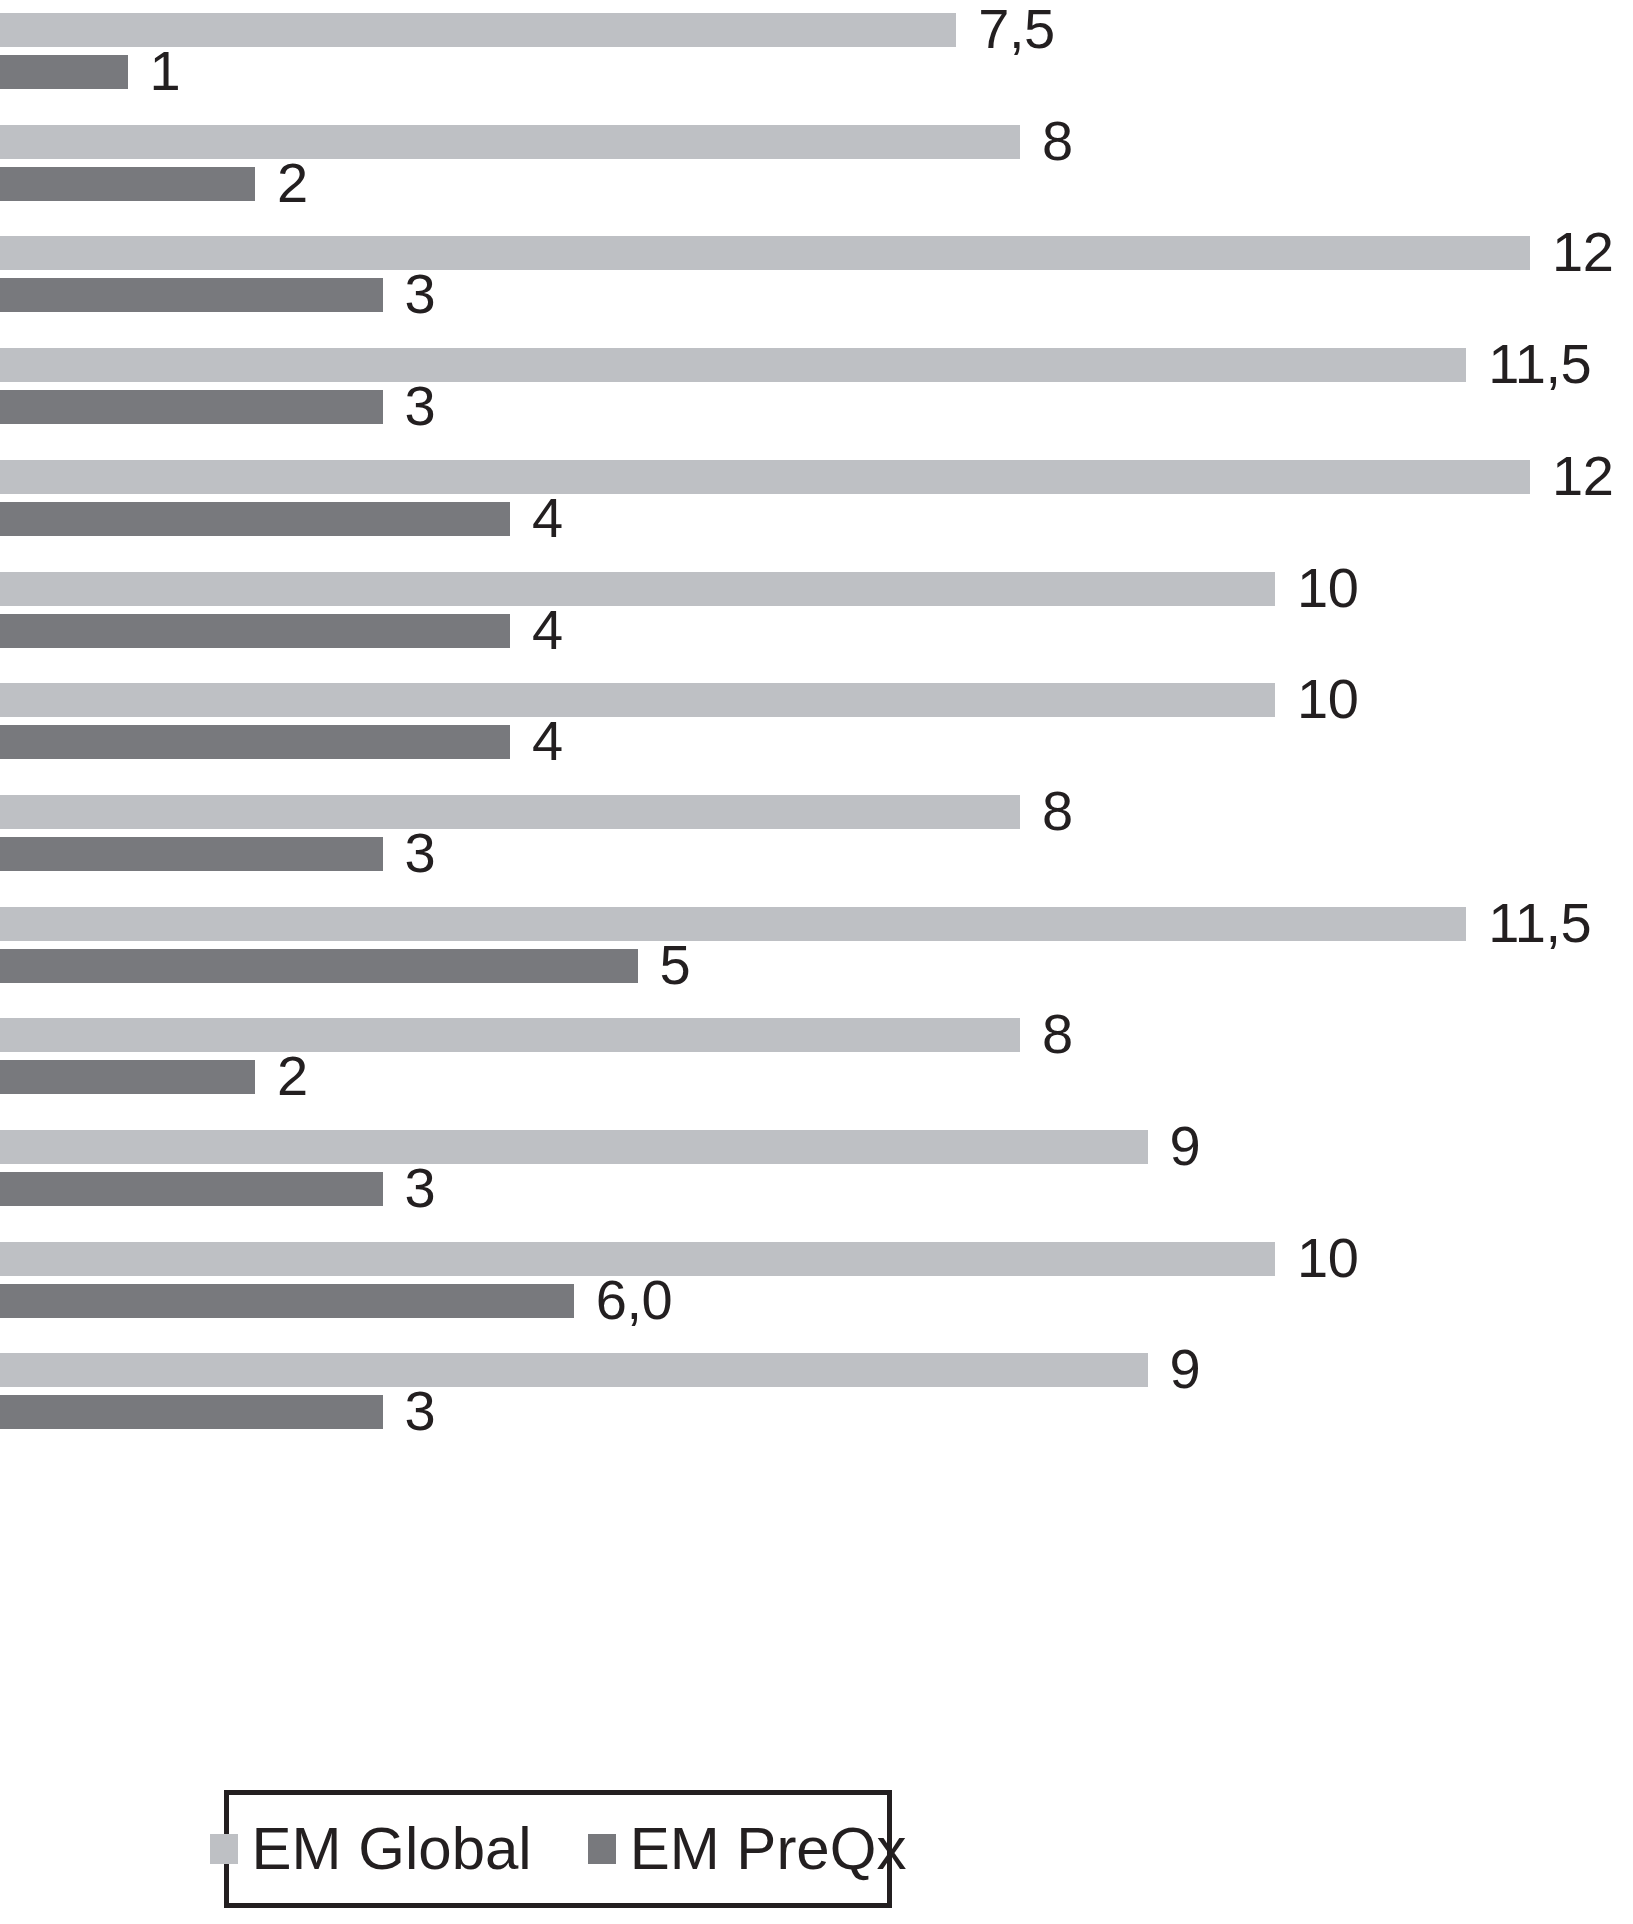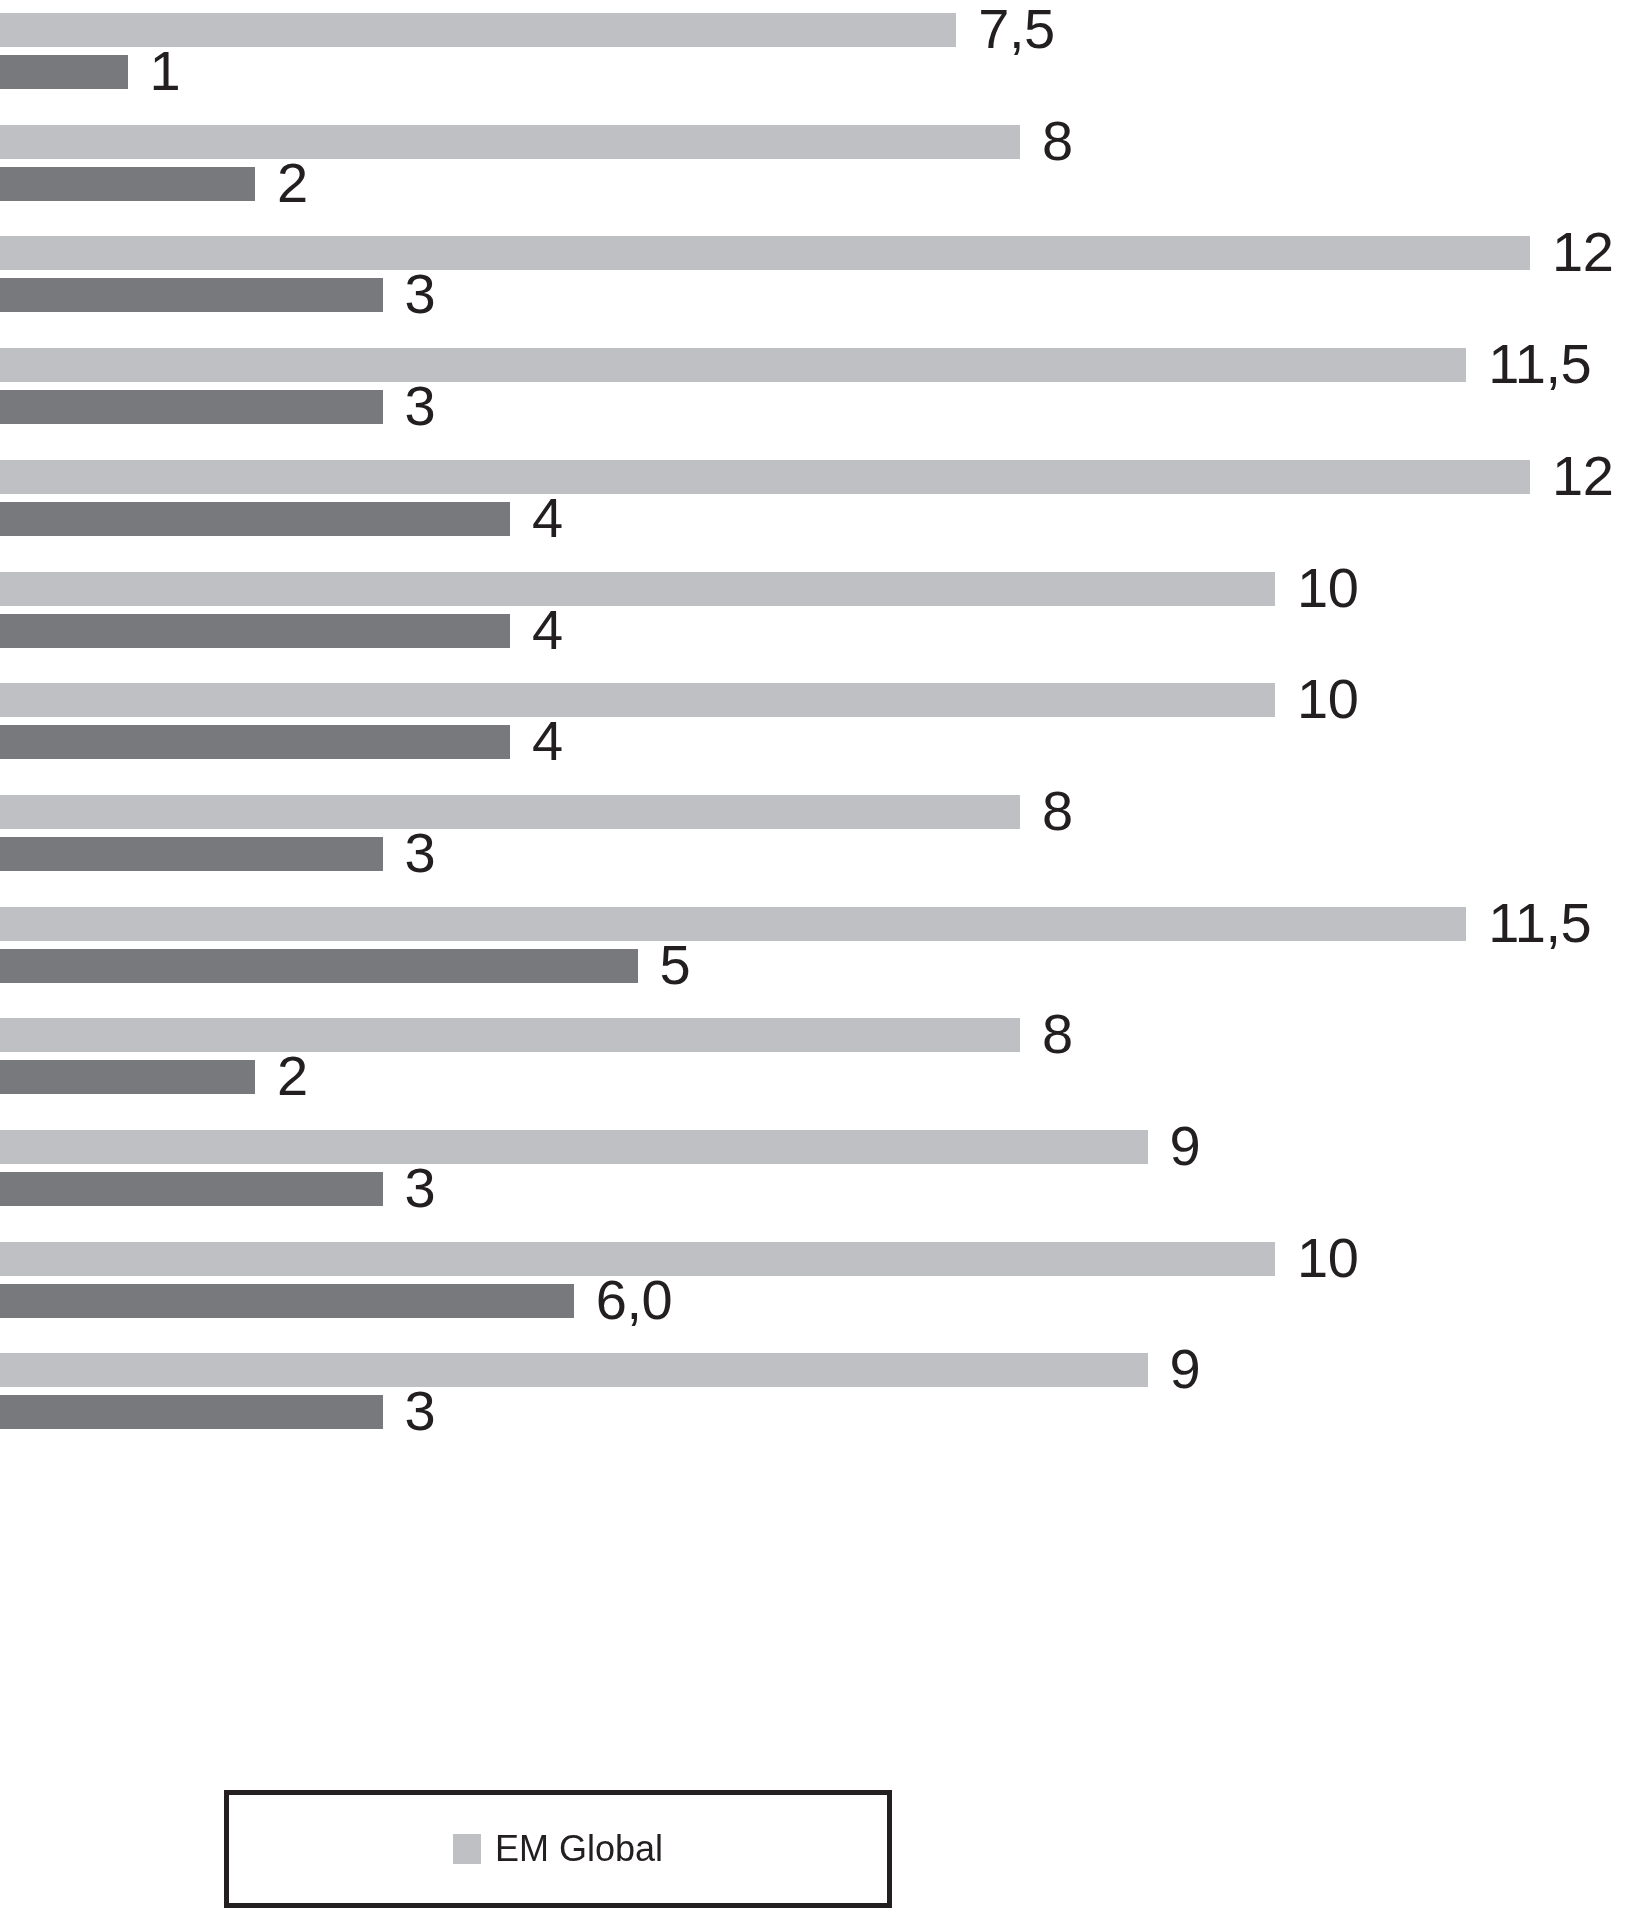--- a/index.html
+++ b/index.html
@@ -85,21 +85,21 @@
     gap: 14px;
   }
   .legend-swatch {
     width: 28px;
     height: 30px;
     display: block;
   }
   .legend-swatch.global { background: #bec0c4; }
   .legend-swatch.preqx  { background: #78797d; }
   .legend-text {
-    font-size: 36px;
+    font-size: 60px;
     line-height: 1;
     color: #231f20;
     white-space: nowrap;
     font-family: "Liberation Sans", sans-serif;
   }
 </style>
 </head>
 <body>
 
 <div id="chart-root">
@@ -235,15 +235,19 @@
           <span class="bar-label" style="left: 404.5px;">3</span>
         </div>
       </div>
     </div>
 
   <div class="legend-box">
     <div class="legend-entry">
       <span class="legend-swatch global"></span>
       <span class="legend-text">EM Global</span>
     </div>
+    <div class="legend-entry">
+      <span class="legend-swatch preqx"></span>
+      <span class="legend-text">EM PreQx</span>
+    </div>
   </div>
 
 </div>
 
 </body></html>

